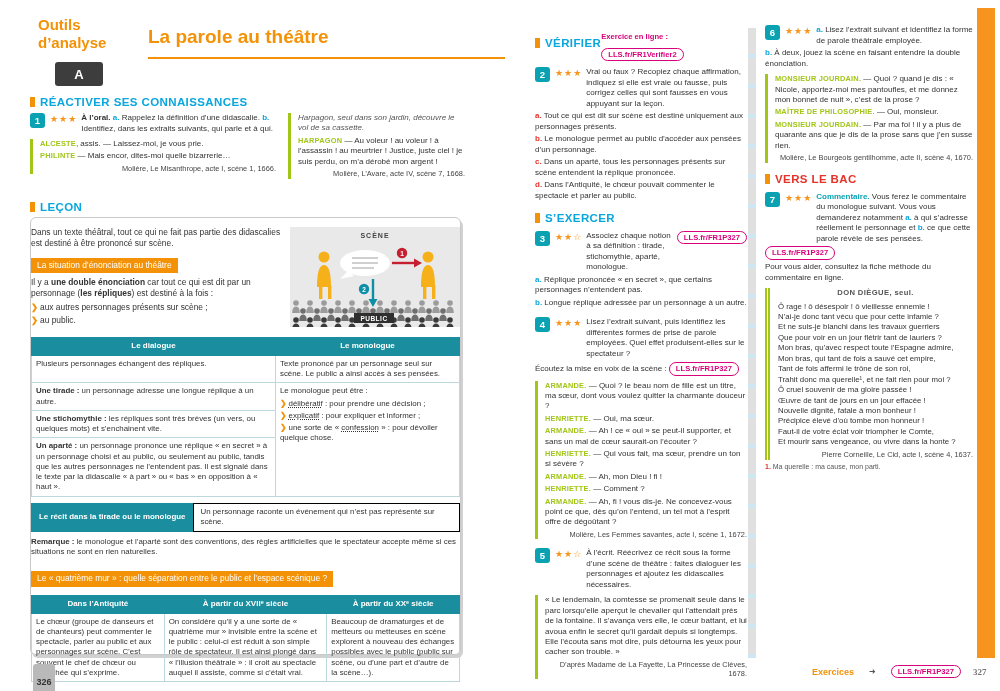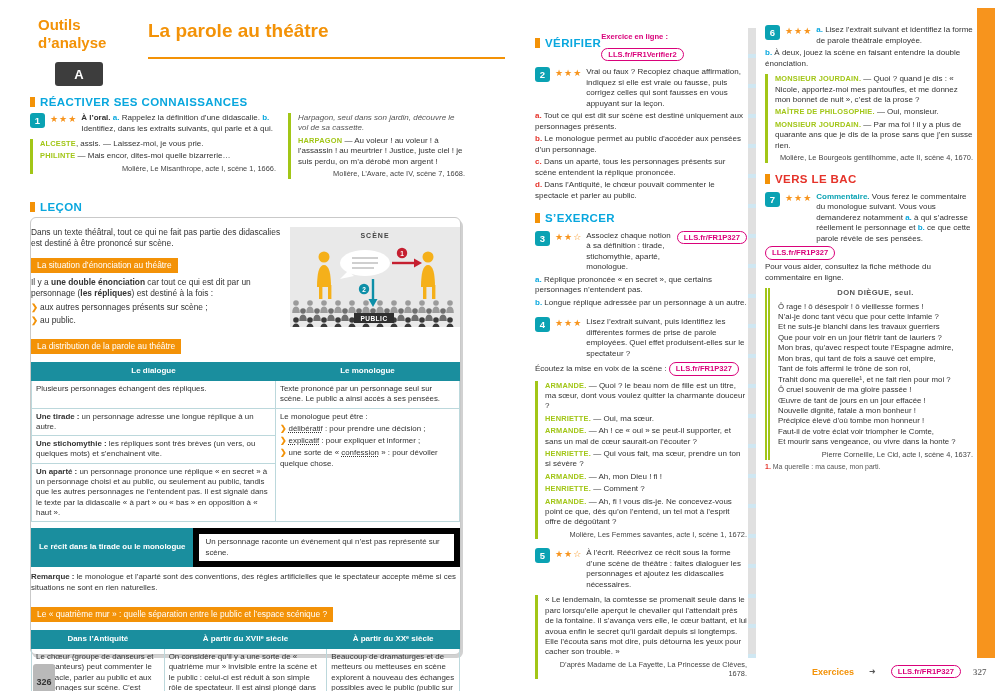--- a/index.html
+++ b/index.html
@@ -8,21 +8,21 @@
 
   
   .orange-band{position:absolute;left:977px;top:8px;width:18px;height:650px;background:#f7941d;}
   .gutter{position:absolute;left:748px;top:28px;width:8px;height:630px;
           background:repeating-linear-gradient(180deg,#e0e0e0 0 26px,#cfe7f2 26px 30px);}
 
   
   .series{position:absolute;left:38px;top:16px;color:#f39207;font-weight:bold;font-size:15px;line-height:1.18;}
   .chapter-badge{position:absolute;left:55px;top:62px;width:48px;height:24px;background:#3d3d3d;color:#fff;
      font-weight:bold;font-size:13px;display:flex;align-items:center;justify-content:center;border-radius:3px;}
-  .page-title{position:absolute;left:148px;top:20px;color:#f39207;font-weight:bold;font-size:19px;}
+  .page-title{position:absolute;left:148px;top:26px;color:#f39207;font-weight:bold;font-size:19px;}
   .title-rule{position:absolute;left:148px;top:57px;width:357px;height:2px;background:#f39207;}
 
   
   .h-sec{display:flex;align-items:center;font-weight:bold;font-size:11.5px;color:#09a7de;letter-spacing:.4px;}
   .h-sec .bullet{width:5px;height:10px;background:#f39207;margin-right:5px;}
   .h-red{color:#e5332a;}
   .numb{position:relative;display:inline-flex;width:15px;height:15px;background:#0aa2b3;color:#fff;border-radius:3px;
         font-size:9.5px;font-weight:bold;align-items:center;justify-content:center;flex:0 0 15px;}
   .numb::after{content:"";position:absolute;left:-3px;bottom:-3px;width:6px;height:6px;background:#8fd8e2;z-index:-1;}
   .stars{color:#f7941d;font-size:9px;letter-spacing:1px;margin:1px 4px 0 5px;white-space:nowrap;}
@@ -54,21 +54,21 @@
   .diagram{float:right;width:170px;height:100px;margin:0 0 6px 8px;}
   .chev{color:#f39207;font-weight:bold;margin-right:2px;}
   .lec-p{margin:0 0 2px;}
   table{border-collapse:collapse;width:100%;margin-top:4px;}
   th{background:#1a8e9e;color:#fff;font-size:8px;padding:3px 4px;border:1px solid #1a8e9e;}
   td{border:1px solid #bcd8dc;font-size:7.9px;line-height:1.3;padding:3px 4px;vertical-align:top;}
   .mono-b{margin:2px 0 0;}
   .term{text-decoration:underline;text-decoration-style:dotted;}
   .recit-row{display:flex;margin-top:6px;align-items:stretch;}
   .recit-lab{background:#1a8e9e;color:#fff;font-weight:bold;font-size:7.9px;padding:3px 8px;white-space:nowrap;display:flex;align-items:center;}
-  .recit-txt{border:6px solid #000000;font-size:7.9px;padding:3px 6px;flex:1;display:flex;align-items:center;}
+  .recit-txt{border:1px solid #000000;font-size:7.9px;padding:3px 6px;flex:1;display:flex;align-items:center;}
   .remark{font-size:7.9px;line-height:1.3;margin-top:5px;}
 
   
   .col-mid{position:absolute;left:535px;top:25px;width:212px;}
   .col-right{position:absolute;left:765px;top:25px;width:208px;}
   .verif-head{display:flex;justify-content:space-between;align-items:center;margin-bottom:6px;}
   .right-float{position:absolute;right:0;top:0;}
   .verse{border-left:5px double #a2c617;padding-left:8px;margin-top:5px;font-size:7.8px;line-height:1.34;}
   .verse .vt{display:block;text-align:center;font-weight:bold;color:#555;margin-bottom:3px;font-size:7.6px;letter-spacing:.4px;}
   .verse span.vl{display:block;}
@@ -228,21 +228,20 @@
     </svg>
 
     <p class="lec-p">Dans un texte théâtral, tout ce qui ne fait pas partie des didascalies est destiné à être prononcé sur scène.</p>
 
     <div><span class="olabel">La situation d’énonciation au théâtre</span></div>
     <p class="lec-p"><span>Il y a </span><b>une double énonciation</b><span> car tout ce qui est dit par un personnage (</span><b>les répliques</b><span>) est destiné à la fois :</span></p>
     <p class="lec-p"><span class="chev">❯</span><span>aux autres personnages présents sur scène ;</span></p>
     <p class="lec-p"><span class="chev">❯</span><span>au public.</span></p>
 
     <div style="clear:both;"></div>
-    <div><span class="olabel">La distribution de la parole au théâtre</span></div>
 
     <table>
       <tbody>
           <tr>
         <th style="width:57%;">Le dialogue</th>
         <th>Le monologue</th>
       </tr>
       <tr>
         <td>Plusieurs personnages échangent des répliques.</td>
         <td>Texte prononcé par un personnage seul sur scène. Le public a ainsi accès à ses pensées.</td>
@@ -391,21 +390,21 @@
         <span class="cons">
           <span class="typelab">Commentaire.</span>
           <span>Vous ferez le commentaire du monologue suivant. Vous vous demanderez notamment </span><span class="lt teal">a.</span><span> à qui s’adresse réellement le personnage et </span><span class="lt teal">b.</span><span> ce que cette parole révèle de ses pensées.</span>
         </span>
       </div>
       <div class="it"><span class="badge">LLS.fr/FR1P327</span></div>
       <div class="it">Pour vous aider, consultez la fiche méthode du commentaire en ligne.</div>
 
       <div class="verse">
         <span class="vt">DON DIÈGUE, seul.</span>
-        <span class="vl">Ô rage ! ô désespoir ! ô vieillesse formes !</span>
+        <span class="vl">Ô rage ! ô désespoir ! ô vieillesse ennemie !</span>
         <span class="vl">N’ai-je donc tant vécu que pour cette infamie ?</span>
         <span class="vl">Et ne suis-je blanchi dans les travaux guerriers</span>
         <span class="vl">Que pour voir en un jour flétrir tant de lauriers ?</span>
         <span class="vl">Mon bras, qu’avec respect toute l’Espagne admire,</span>
         <span class="vl">Mon bras, qui tant de fois a sauvé cet empire,</span>
         <span class="vl">Tant de fois affermi le trône de son roi,</span>
         <span class="vl">Trahit donc ma querelle¹, et ne fait rien pour moi ?</span>
         <span class="vl">Ô cruel souvenir de ma gloire passée !</span>
         <span class="vl">Œuvre de tant de jours en un jour effacée !</span>
         <span class="vl">Nouvelle dignité, fatale à mon bonheur !</span>

